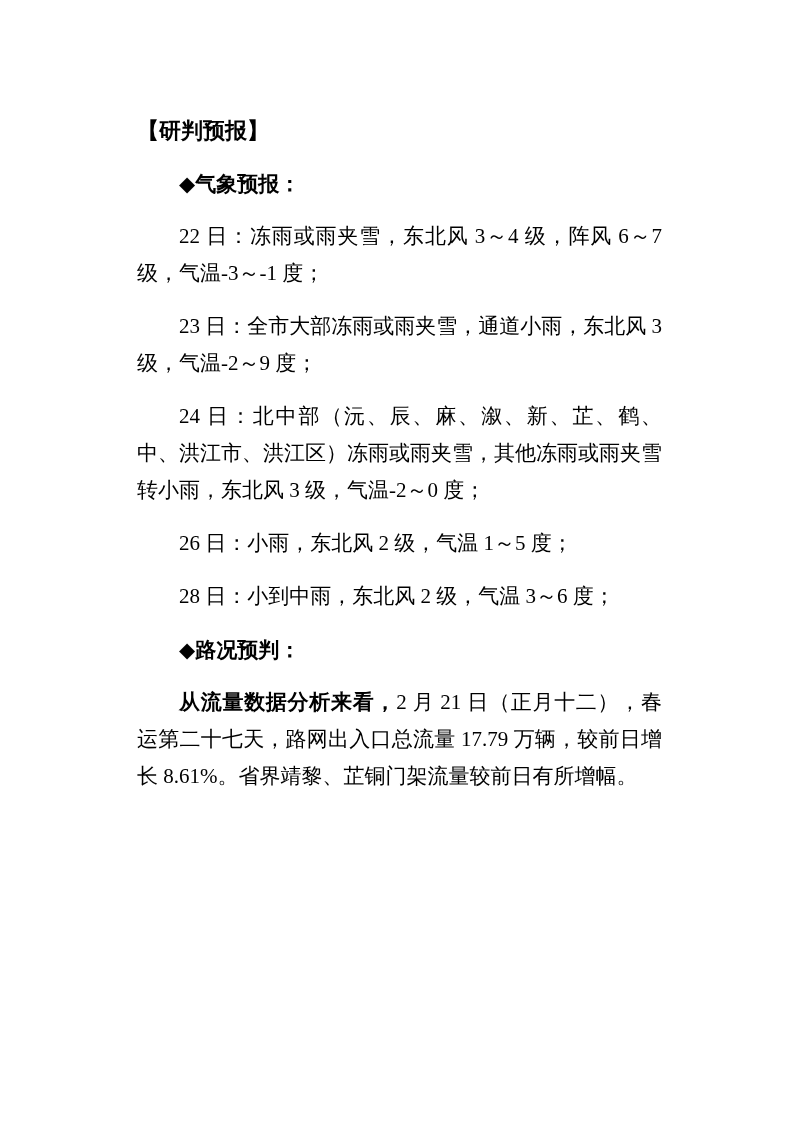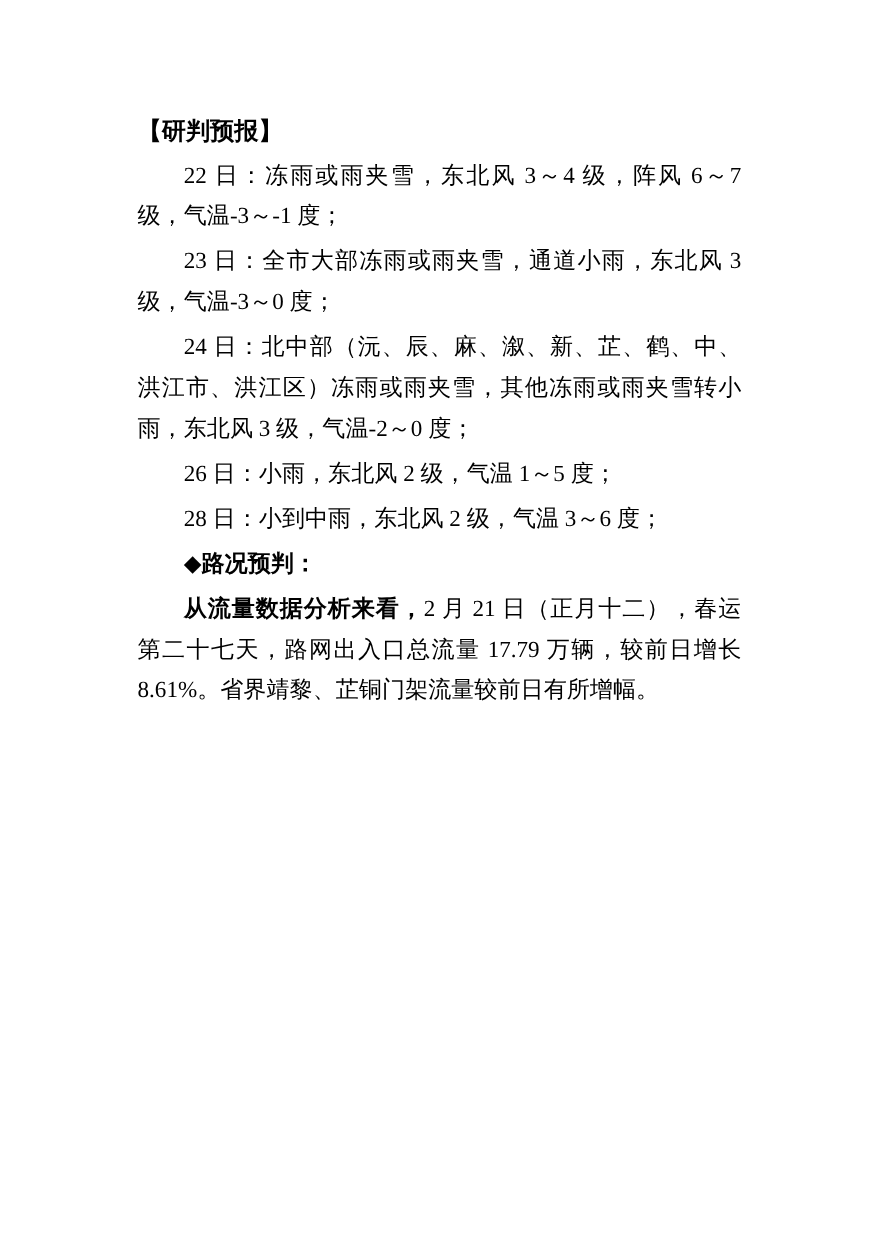--- a/index.html
+++ b/index.html
@@ -20,21 +20,21 @@
   .content {
     position: absolute;
     left: 121px;
     top: 96px;
     width: 557px;
     font-size: 21px;
     line-height: 37px;
     text-align: justify;
   }
   .content p {
-    margin: 4px;
+    margin: 16px;
     padding: 0;
     text-indent: 2em;
   }
   p.section-title {
     text-indent: 0;
     font-weight: bold;
     font-size: 22px;
     font-family: "Liberation Sans", "DejaVu Sans", sans-serif;
   }
   p.sub-heading {
@@ -47,25 +47,26 @@
   }
 </style>
 </head>
 <body>
 
 <div class="page">
   <div class="content">
 
     <p class="section-title">【研判预报】</p>
 
+    <p class="sub-heading">◆气象预报：</p>
 
 
     <p>22 日：冻雨或雨夹雪，东北风 3～4 级，阵风 6～7 级，气温-3～-1 度；</p>
 
-    <p>23 日：全市大部冻雨或雨夹雪，通道小雨，东北风 3 级，气温-3～0 度；</p>
+    <p>23 日：全市大部冻雨或雨夹雪，通道小雨，东北风 3 级，气温-2～9 度；</p>
 
     <p>24 日：北中部（沅、辰、麻、溆、新、芷、鹤、中、洪江市、洪江区）冻雨或雨夹雪，其他冻雨或雨夹雪转小雨，东北风 3 级，气温-2～0 度；</p>
 
 
     <p>26 日：小雨，东北风 2 级，气温 1～5 度；</p>
 
 
     <p>28 日：小到中雨，东北风 2 级，气温 3～6 度；</p>
 
 

